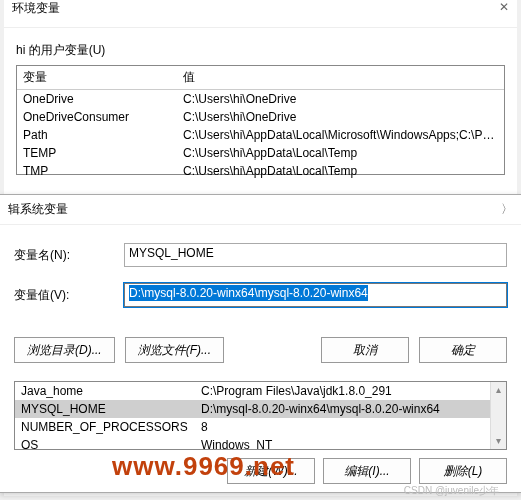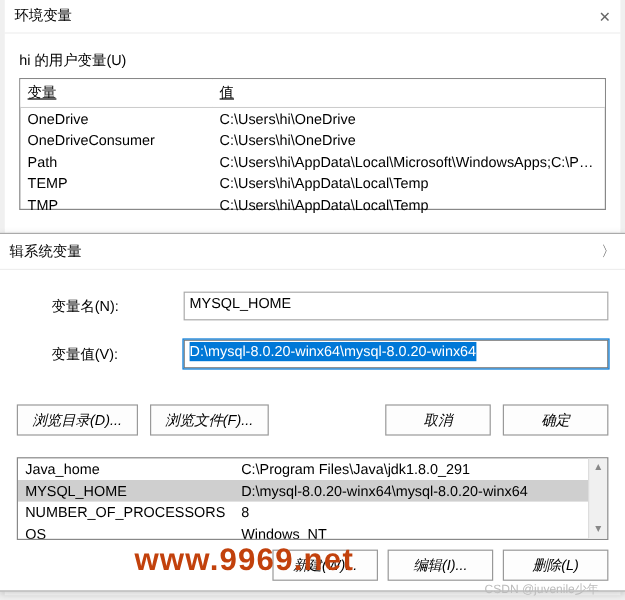--- a/index.html
+++ b/index.html
@@ -1,32 +1,32 @@
 <!DOCTYPE html>
 <html><head>
   <meta charset="utf-8">
   <style>
     * { margin: 0; padding: 0; box-sizing: border-box; font-family: "Microsoft YaHei", "Segoe UI", Tahoma, sans-serif; font-size: 12px; }
     body { background: #f0f0f0; width: 521px; height: 500px; overflow: hidden; position: relative; }
     .main-window { position: absolute; top: 0; left: 4px; width: 513px; height: 496px; background: #fff; }
-    .titlebar { display: flex; justify-content: space-between; align-items: center; height: 28px; padding: 0 8px; border-bottom: 1px solid #eee; }
+    .titlebar { display: flex; justify-content: space-between; height: 28px; padding: 0 8px; border-bottom: 1px solid #eee; }
     .titlebar .close { font-family: Arial; color: #666; cursor: pointer; }
     .section-label { padding: 14px 12px 6px 12px; }
     .table-container { margin: 0 12px; border: 1px solid #888; background: #fff; }
     .table-header { display: flex; border-bottom: 1px solid #ccc; }
-    .table-header .col { padding: 3px 6px; background: #fff; text-decoration: underline; }
+    .table-header .col { padding: 3px 6px; background: #fff; }
     .col-name { width: 160px; border-right: 1px solid transparent; }
     .col-val { flex: 1; }
     .table-row { display: flex; }
     .table-row .col { padding: 2px 6px; white-space: nowrap; overflow: hidden; text-overflow: ellipsis; }
     .edit-dialog { position: absolute; top: 194px; left: 0; right: 0; background: #fff; border-top: 1px solid #aaa; border-bottom: 1px solid #aaa; box-shadow: 0 2px 6px rgba(0,0,0,0.2); }
     .edit-title { padding: 6px 8px; display: flex; justify-content: space-between; align-items: center; border-bottom: 1px solid #eee; }
     .edit-body { padding: 18px 14px 10px 14px; }
     .field-row { display: flex; align-items: center; margin-bottom: 16px; }
-    .field-label { width: 110px; margin-left: 29px; }
+    .field-label { width: 110px; }
     .field-input { flex: 1; height: 24px; padding: 2px 4px; border: 1px solid #777; outline: 1px solid #0078d7; color: #000; }
     .field-input.sel { background: #fff; }
     .field-input.sel .seltext { background: #0078d7; color: #fff; padding: 1px 0; }
     .field-plain { flex: 1; height: 24px; padding: 2px 4px; border: 1px solid #aaa; }
     .btn-row { display: flex; gap: 10px; padding: 4px 14px 14px 14px; }
     .btn { min-width: 88px; height: 26px; border: 1px solid #999; background: #fdfdfd; padding: 0 12px; text-align: center; display: inline-flex; align-items: center; justify-content: center; cursor: pointer; font-style: italic; }
     .spacer { flex: 1; }
     .sys-table { position: absolute; top: 368px; left: 14px; right: 14px; border: 1px solid #888; background: #fff; height: 69px; overflow: hidden; }
     .sys-table .table-row.sel { background: #cfcfcf; }
     .watermark { position: absolute; bottom: 18px; left: 112px; font-size: 26px; color: #c2410c; font-weight: bold; letter-spacing: 1px; pointer-events: none; }

